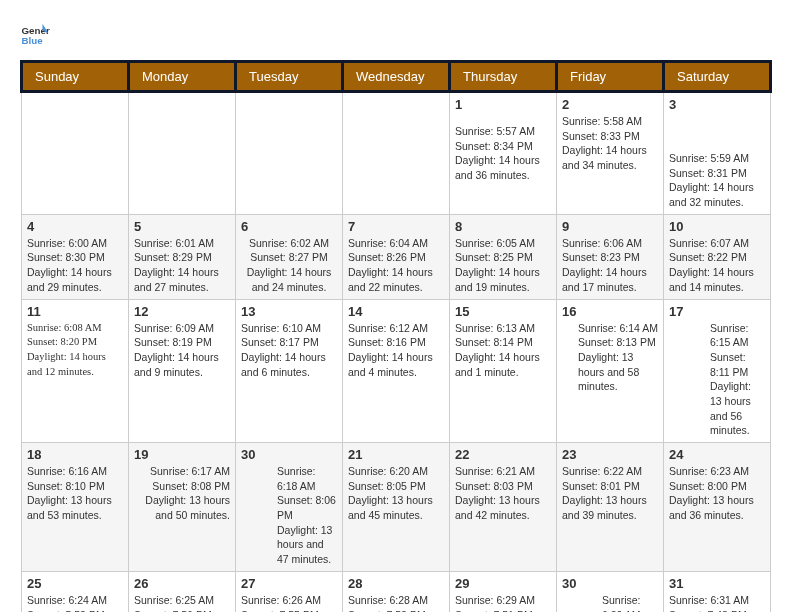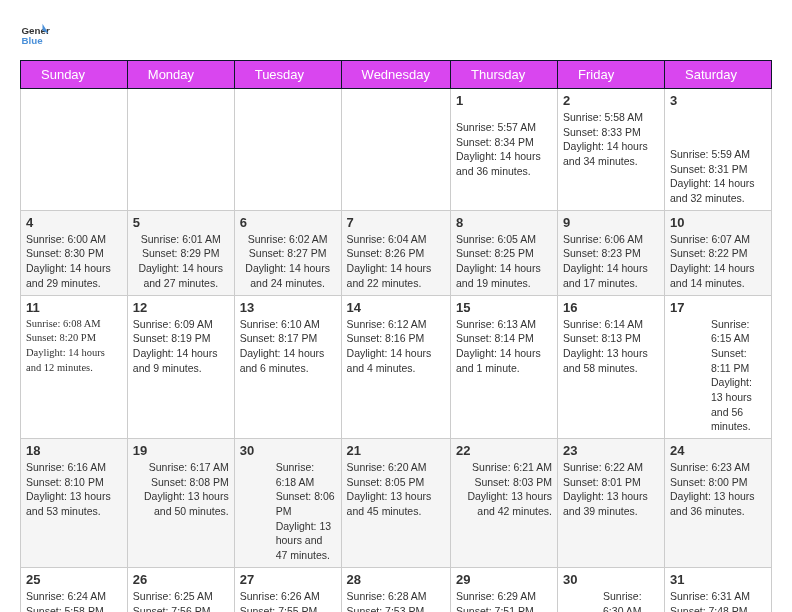--- a/index.html
+++ b/index.html
@@ -36,27 +36,27 @@
     .subtitle {
       font-size: 16px;
       color: #555;
     }
     .calendar-table {
       width: 100%;
       border-collapse: collapse;
       font-size: 11px;
     }
     .calendar-table th {
-      background-color: #d946ef;
+      background-color: #a16207;
       color: #fff;
-      padding: 6px 20px;
+      padding: 6px 12px;
       text-align: left;
       font-size: 13px;
       font-weight: normal;
-      border: 1px solid #0f172a;
+      border: 3px solid #0f172a;
     }
     .calendar-table td {
       border: 1px solid #ccc;
       vertical-align: top;
       padding: 4px 5px;
       width: calc(100%/7);
       min-height: 80px;
       background: #fff;
     }
     .calendar-table tr:nth-child(even) td {
@@ -143,21 +143,21 @@
       </tr>
       <tr class="row-even">
         <td>
           <div class="day-number">4</div>
           <div class="day-info" style="white-space: pre-line;">Sunrise: 6:00 AM
 Sunset: 8:30 PM
 Daylight: 14 hours and 29 minutes.</div>
         </td>
         <td>
           <div class="day-number">5</div>
-          <div class="day-info" style="white-space: pre-line; text-align: center;">Sunrise: 6:01 AM
+          <div class="day-info" style="white-space: pre-line;">Sunrise: 6:01 AM
 Sunset: 8:29 PM
 Daylight: 14 hours and 27 minutes.</div>
         </td>
         <td>
           <div class="day-number">6</div>
           <div class="day-info" style="white-space: pre-line; text-align: center;">Sunrise: 6:02 AM
 Sunset: 8:27 PM
 Daylight: 14 hours and 24 minutes.</div>
         </td>
         <td>
@@ -211,21 +211,21 @@
 Daylight: 14 hours and 4 minutes.</div>
         </td>
         <td>
           <div class="day-number">15</div>
           <div class="day-info" style="white-space: pre-line;">Sunrise: 6:13 AM
 Sunset: 8:14 PM
 Daylight: 14 hours and 1 minute.</div>
         </td>
         <td>
           <div class="day-number">16</div>
-          <div class="day-info" style="white-space: pre-line;">Sunrise: 6:14 AM
+          <div class="day-info" style="white-space: pre-line; margin-left: 16px;">Sunrise: 6:14 AM
 Sunset: 8:13 PM
 Daylight: 13 hours and 58 minutes.</div>
         </td>
         <td>
           <div class="day-number">17</div>
           <div class="day-info" style="white-space: pre-line; margin-left: 41px;">Sunrise: 6:15 AM
 Sunset: 8:11 PM
 Daylight: 13 hours and 56 minutes.</div>
         </td>
       </tr>
@@ -249,21 +249,21 @@
 Daylight: 13 hours and 47 minutes.</div>
         </td>
         <td>
           <div class="day-number">21</div>
           <div class="day-info" style="white-space: pre-line;">Sunrise: 6:20 AM
 Sunset: 8:05 PM
 Daylight: 13 hours and 45 minutes.</div>
         </td>
         <td>
           <div class="day-number">22</div>
-          <div class="day-info" style="white-space: pre-line; text-align: right;">Sunrise: 6:21 AM
+          <div class="day-info" style="white-space: pre-line;">Sunrise: 6:21 AM
 Sunset: 8:03 PM
 Daylight: 13 hours and 42 minutes.</div>
         </td>
         <td>
           <div class="day-number">23</div>
           <div class="day-info" style="white-space: pre-line;">Sunrise: 6:22 AM
 Sunset: 8:01 PM
 Daylight: 13 hours and 39 minutes.</div>
         </td>
         <td>

